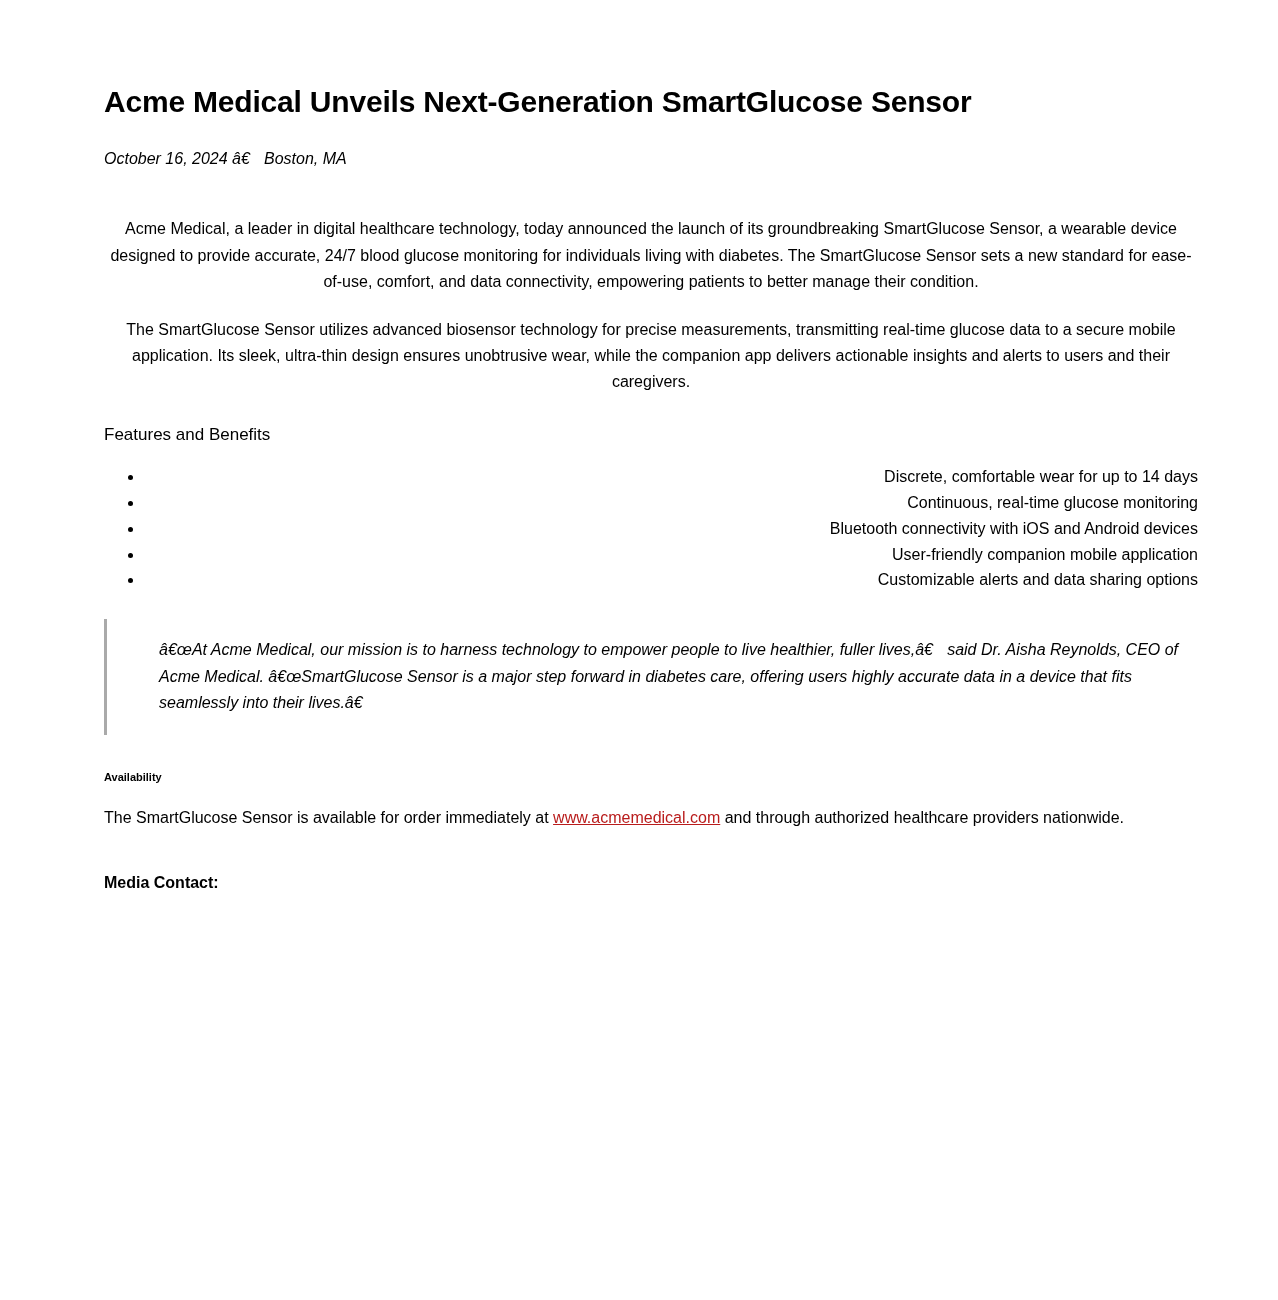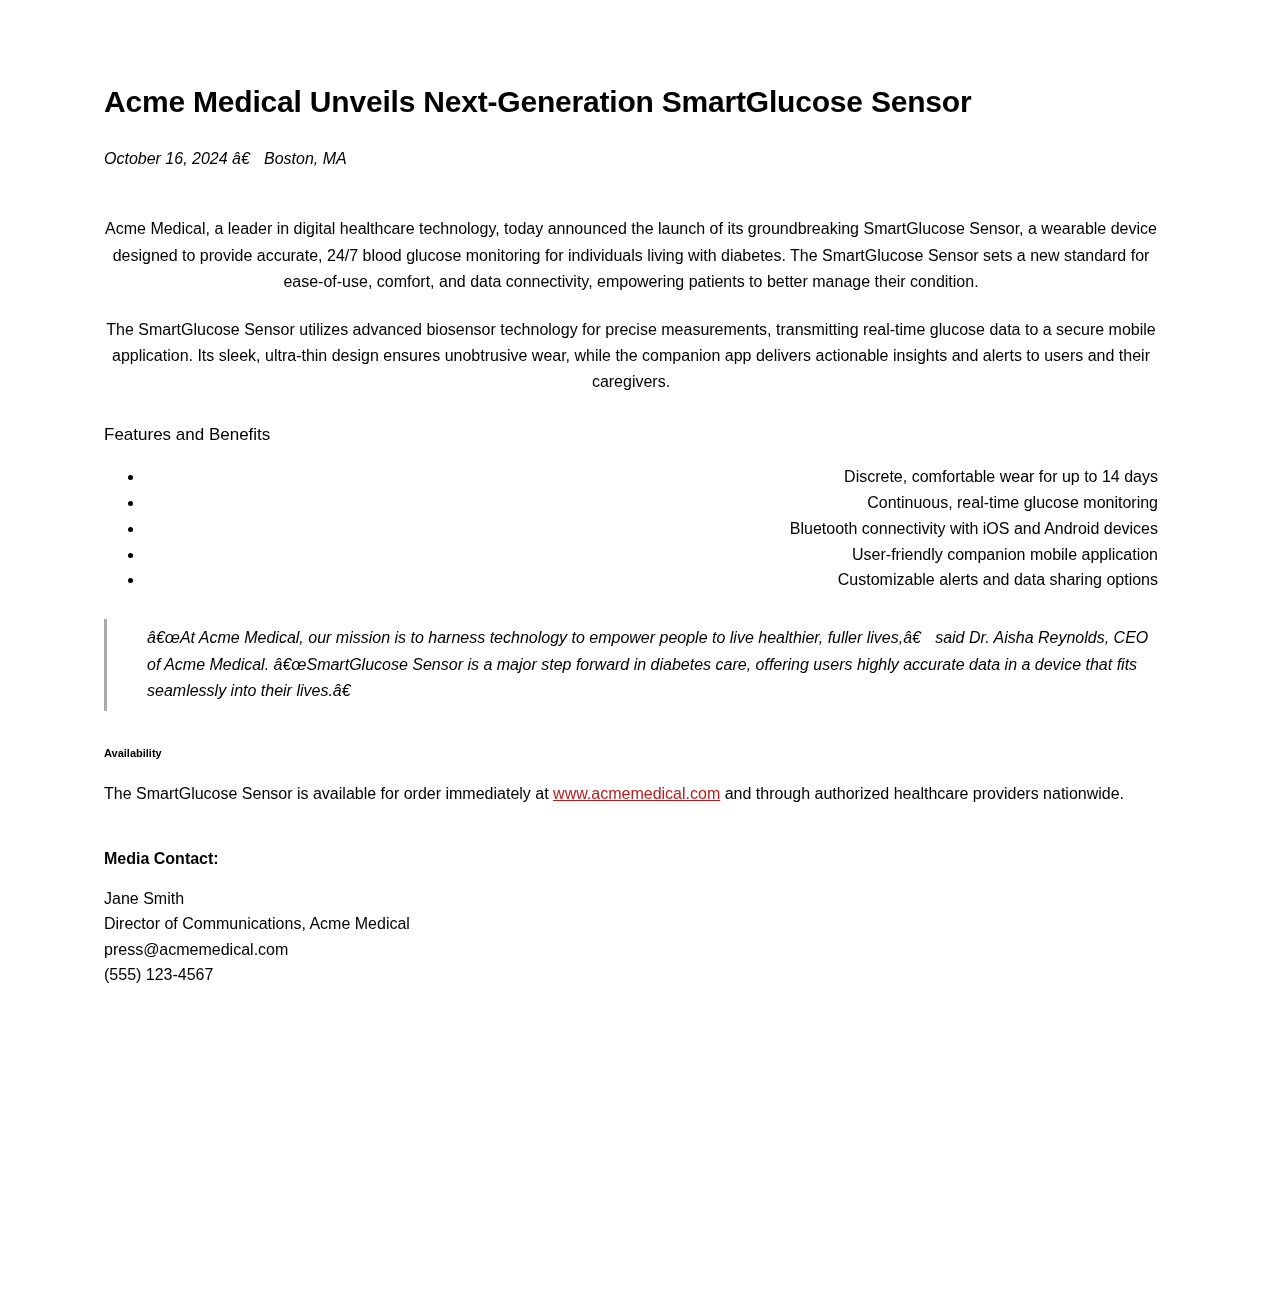--- a/index.html
+++ b/index.html
@@ -11,21 +11,21 @@
     width: 1278px;
     min-height: 1300px;
     font-family: "Liberation Sans", sans-serif;
     color: #000000;
     -webkit-font-smoothing: antialiased;
   }
   .page {
     box-sizing: border-box;
     width: 1278px;
     min-height: 1300px;
-    padding: 84px 120px 40px 104px;
+    padding: 84px 80px 40px 104px;
     background: #ffffff;
   }
   .press-title {
     font-size: 30px;
     font-weight: bold;
     line-height: 1.2;
     letter-spacing: -0.2px;
     margin: 0 0 28px 0;
   }
   .press-subtitle {
@@ -66,21 +66,21 @@
   }
   .pullquote {
     margin: 24px 0 30px 0;
     padding: 2px 0 2px 36px;
     border-left: 3px solid #aaaaaa;
   }
   .pullquote p {
     font-size: 16px;
     font-style: italic;
     line-height: 1.65;
-    margin: 4px;
+    margin: 16px;
   }
   .availability-heading {
     font-size: 11px;
     font-weight: bold;
     margin: 36px 0 22px 0;
   }
   .availability-text {
     font-size: 16px;
     line-height: 1.6;
     margin: 0 0 44px 0;
@@ -130,20 +130,14 @@
   </blockquote>
 
   <h2 class="availability-heading">Availability</h2>
 
   <p class="availability-text">
     <span>The SmartGlucose Sensor is available for order immediately at </span><a class="inline-link" href="#">www.acmemedical.com</a><span> and through authorized healthcare providers nationwide.</span>
   </p>
 
   <p class="contact-heading">Media Contact:</p>
 
-  <div class="contact-block">
-    <div>Jane Smith</div>
-    <div>Director of Communications, Acme Medical</div>
-    <div>press@acmemedical.com</div>
-    <div>(555) 123-4567</div>
-  </div>
 
 </div>
 
 </body></html>

